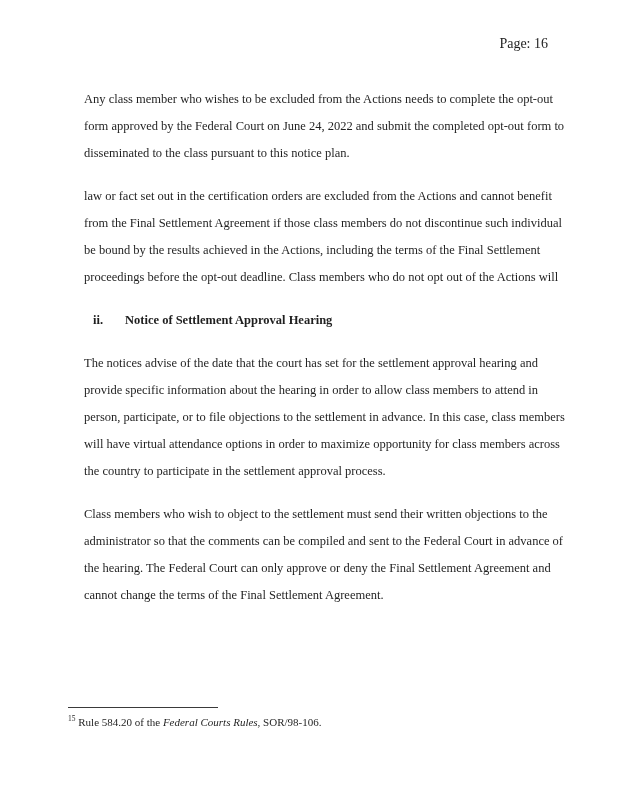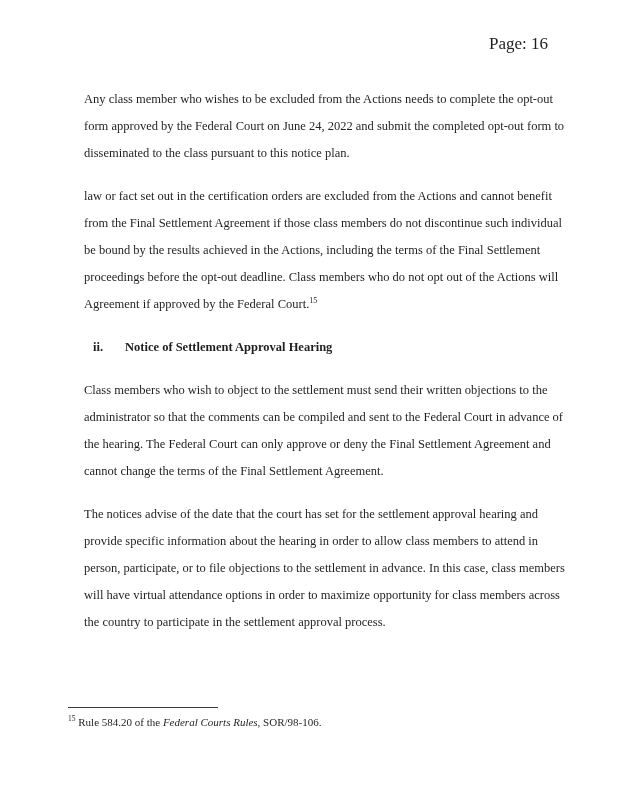--- a/index.html
+++ b/index.html
@@ -9,21 +9,21 @@
     height: 807px;
     background: #ffffff;
     font-family: "Liberation Serif", serif;
     color: #1f1f1f;
     overflow: hidden;
   }
   .page-header {
     position: absolute;
     top: 36px;
     right: 75px;
-    font-size: 17px;
+    font-size: 14px;
     line-height: 15px;
   }
   .body-text {
     position: absolute;
     left: 68px;
     top: 70px;
     width: 487px;
     font-size: 12.5px;
   }
   .para { margin: 16px; padding: 0; }
@@ -81,42 +81,39 @@
         <div class="line">disseminated to the class pursuant to this notice plan.</div>
       </div>
 
     <div class="para">
       <div>
           <div class="line">law or fact set out in the certification orders are excluded from the Actions and cannot benefit</div>
           <div class="line">from the Final Settlement Agreement if those class members do not discontinue such individual</div>
           <div class="line">be bound by the results achieved in the Actions, including the terms of the Final Settlement</div>
           <div class="line">proceedings before the opt-out deadline. Class members who do not opt out of the Actions will</div>
         </div>
-      <div class="line">
-        <span>Agreement if approved by the Federal Court.</span><sup class="ref">15</sup>
-      </div>
     </div>
 
     <div class="heading">
       <span class="h-num">ii.</span><span>Notice of Settlement Approval Hearing</span>
     </div>
 
     <div class="para">
-        <div class="line">Class members who wish to object to the settlement must send their written objections to the</div>
-        <div class="line">administrator so that the comments can be compiled and sent to the Federal Court in advance of</div>
-        <div class="line">the hearing. The Federal Court can only approve or deny the Final Settlement Agreement and</div>
-        <div class="line">cannot change the terms of the Final Settlement Agreement.</div>
-      </div>
-
-    <div class="para">
         <div class="line">The notices advise of the date that the court has set for the settlement approval hearing and</div>
         <div class="line">provide specific information about the hearing in order to allow class members to attend in</div>
         <div class="line">person, participate, or to file objections to the settlement in advance. In this case, class members</div>
         <div class="line">will have virtual attendance options in order to maximize opportunity for class members across</div>
         <div class="line">the country to participate in the settlement approval process.</div>
+      </div>
+
+    <div class="para">
+        <div class="line">Class members who wish to object to the settlement must send their written objections to the</div>
+        <div class="line">administrator so that the comments can be compiled and sent to the Federal Court in advance of</div>
+        <div class="line">the hearing. The Federal Court can only approve or deny the Final Settlement Agreement and</div>
+        <div class="line">cannot change the terms of the Final Settlement Agreement.</div>
       </div>
 
   </div>
 
   <div class="footnote-area">
     <div class="fn-sep"></div>
     <div class="fn-text">
       <sup class="ref">15</sup><span> Rule 584.20 of the </span><i>Federal Courts Rules</i><span>, SOR/98-106.</span>
     </div>
   </div>

